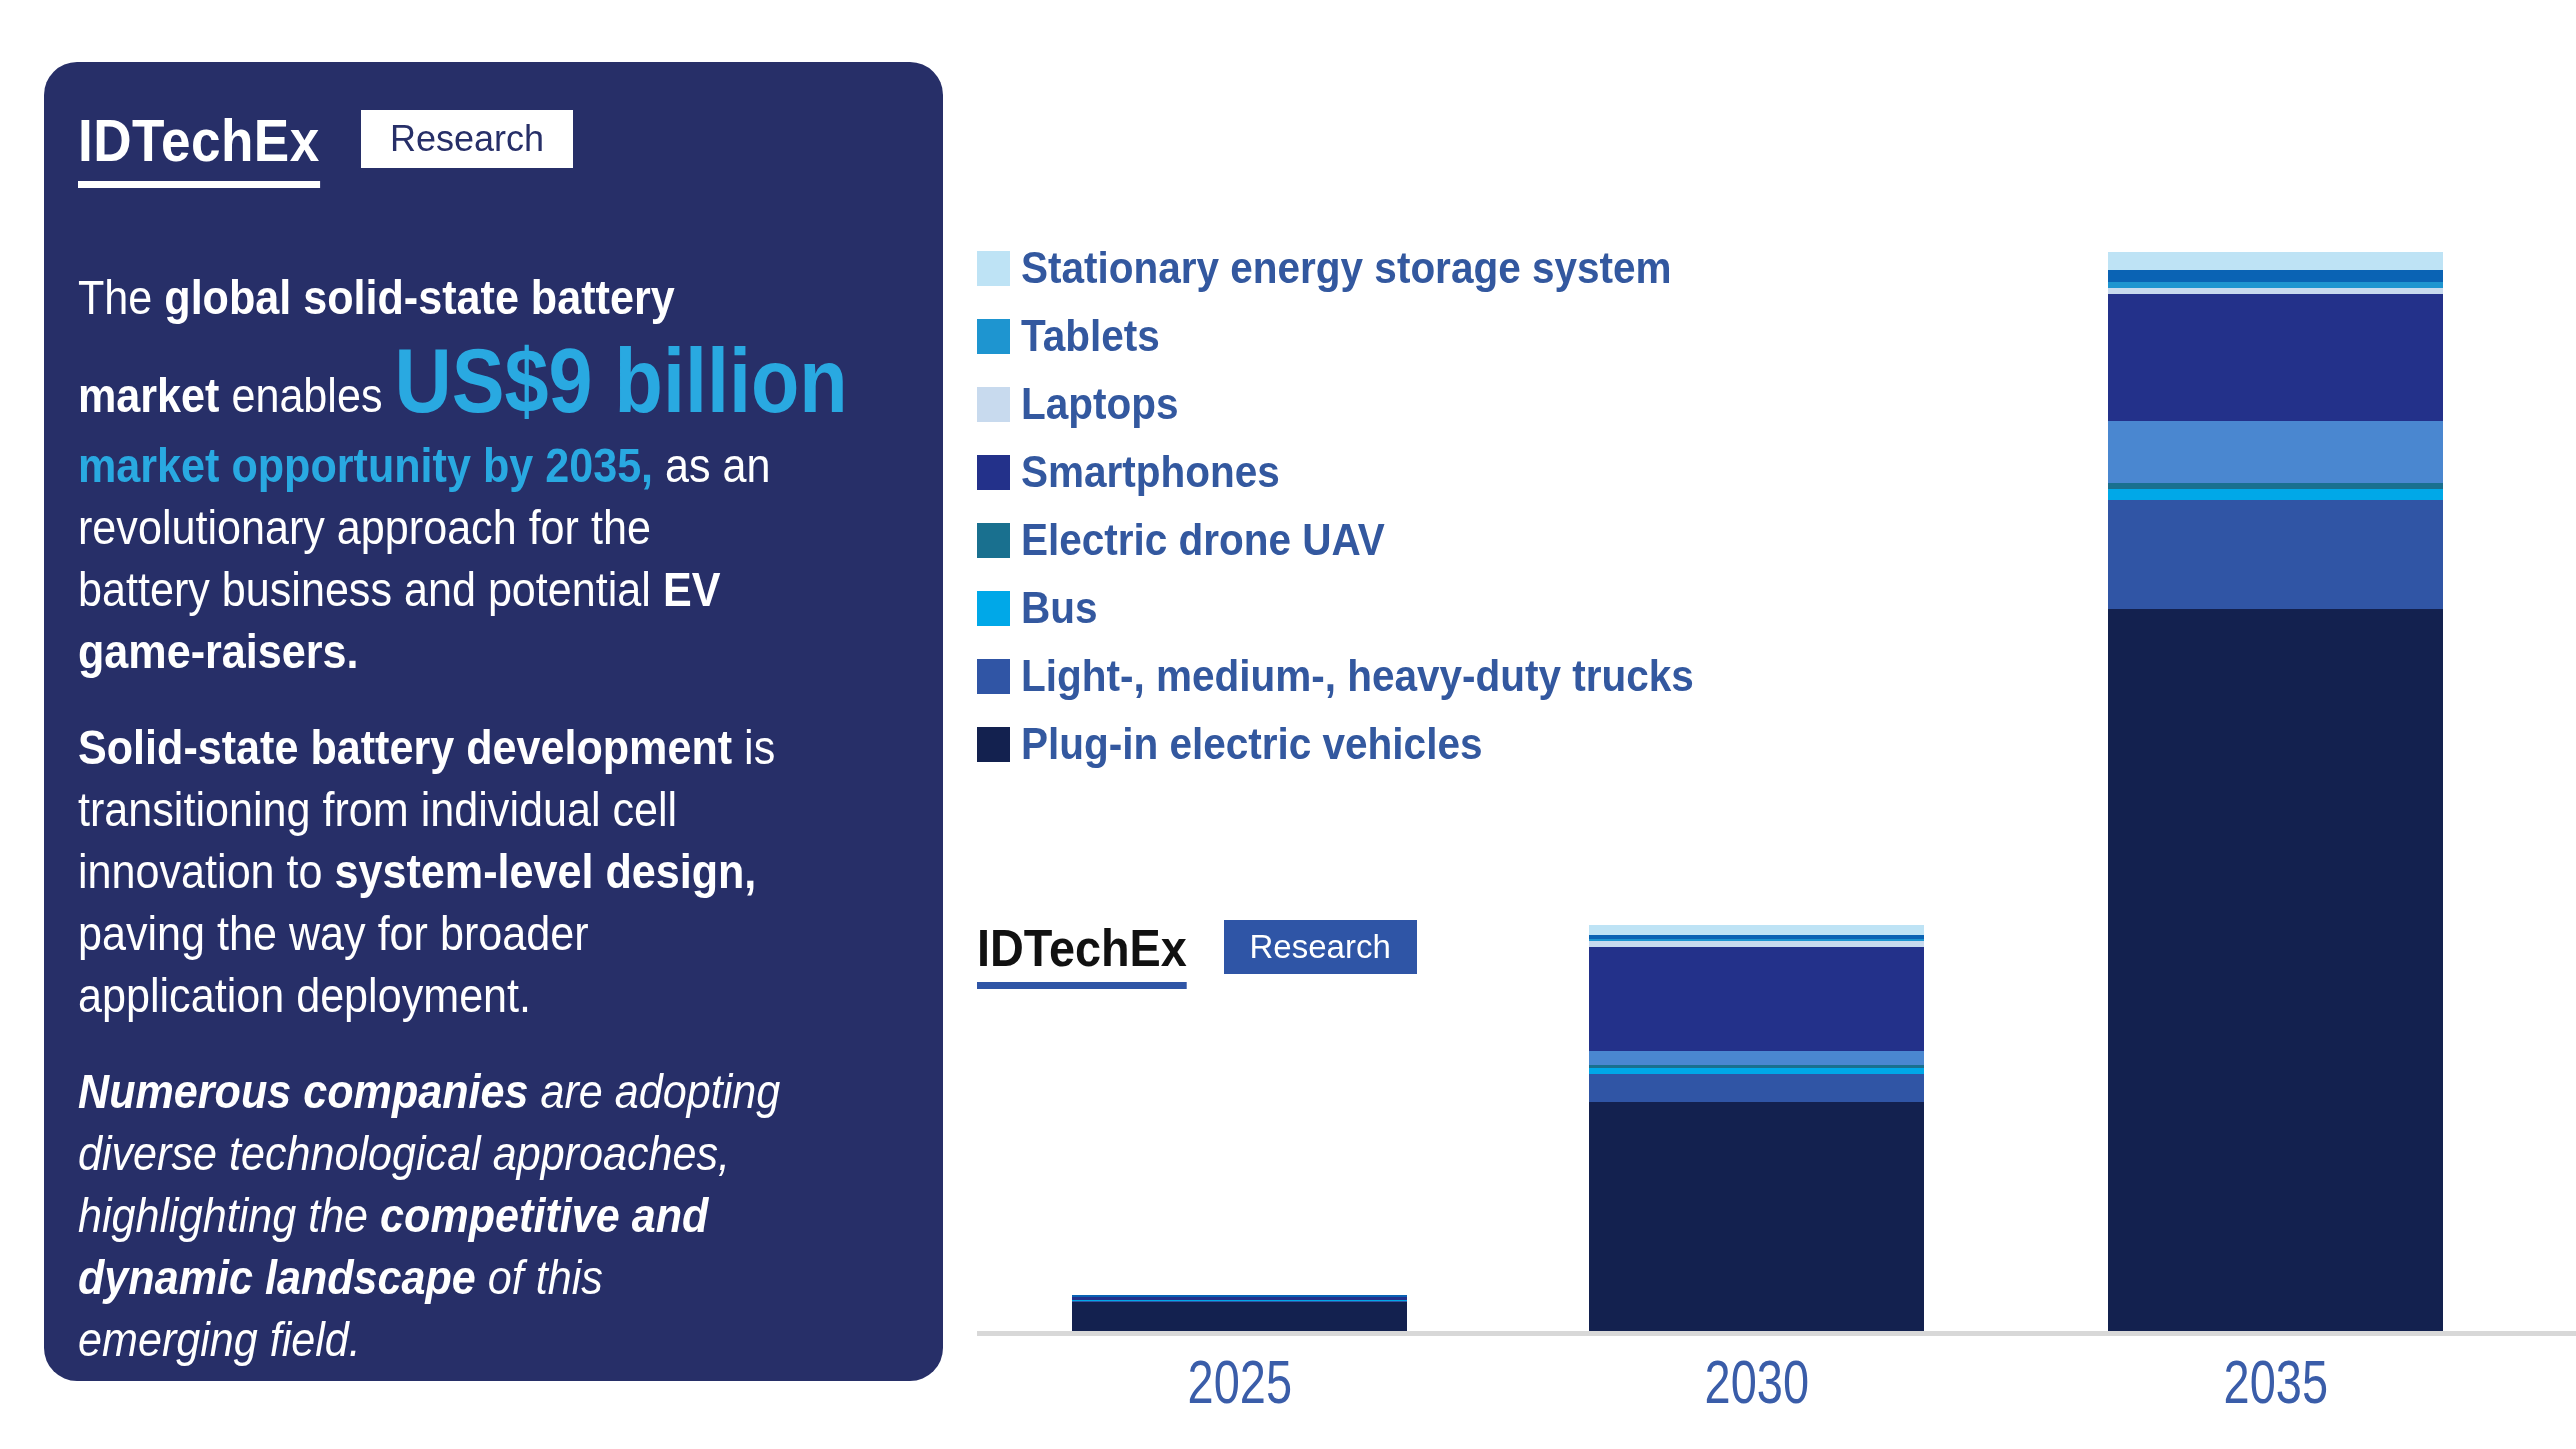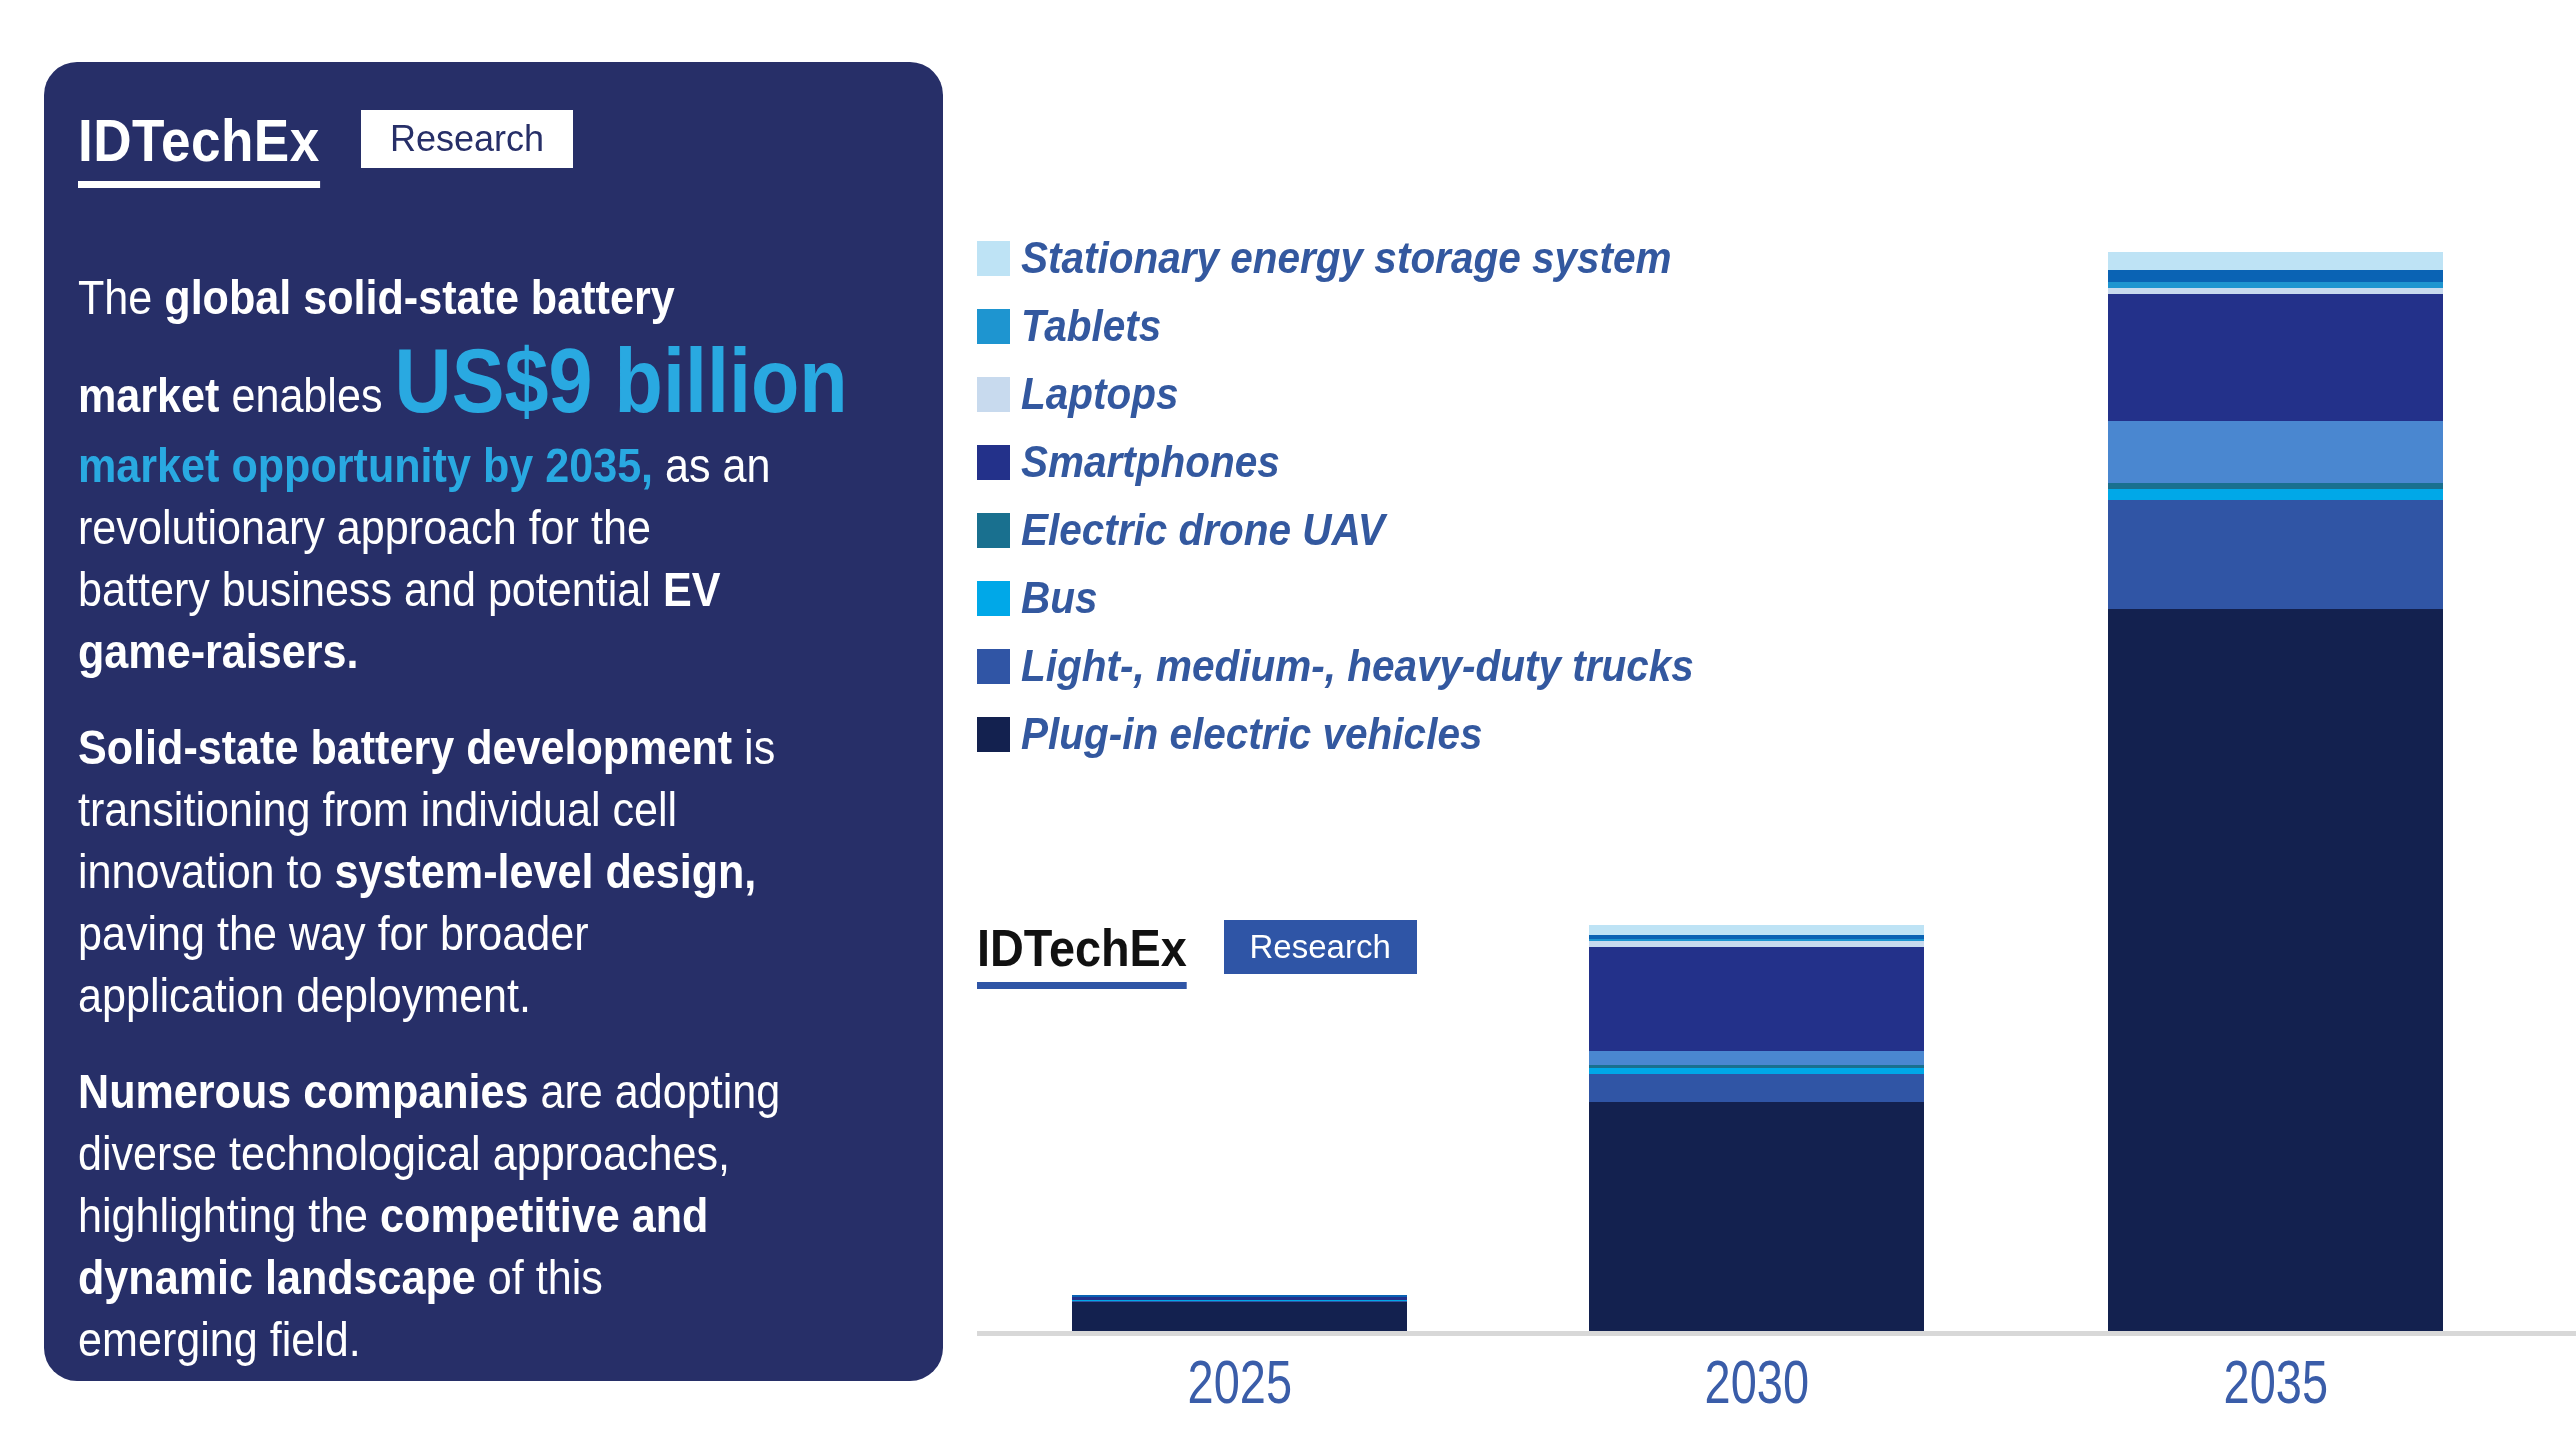--- a/index.html
+++ b/index.html
@@ -12,34 +12,34 @@
     padding:47px 57px 41px 34px;color:#ffffff;}
   .card-logo{display:flex;align-items:flex-start;margin-bottom:46px;height:111px;}
   .card .brand{font-size:59px;font-weight:700;color:#ffffff;letter-spacing:0.5px;
     display:inline-block;transform:scaleX(0.90);transform-origin:left top;white-space:nowrap;
     border-bottom:7.7px solid #ffffff;padding-bottom:7.2px;line-height:1.1;}
   .card .research-box{background:#ffffff;color:#272F68;font-size:36px;font-weight:400;
     height:58px;display:flex;align-items:center;padding:0 29px;margin-left:14.4px;margin-top:1px;}
   .ln{white-space:nowrap;transform:scaleX(0.88);transform-origin:left top;
     font-size:49px;line-height:62px;font-weight:400;}
   .para{margin:0 0 34px 0;}
-  .para:last-child{margin-bottom:12px;}
+  .para:last-child{margin-bottom:12px;font-style:italic;}
   .seg-n{font-weight:400;color:#ffffff;}
   .seg-b{font-weight:700;color:#ffffff;}
   .seg-a{font-weight:700;color:#29A9E1;}
   .seg-A{font-weight:700;color:#29A9E1;font-size:90px;line-height:106px;}
 
   
   .chart-title{position:absolute;left:958px;top:56px;width:1597px;text-align:center;
     color:#3A5DA9;font-weight:700;}
   .chart-title .t-line{font-size:78px;line-height:80px;transform:scaleX(0.80);
     transform-origin:center top;white-space:nowrap;}
 
   
-  .legend{position:absolute;left:977px;top:224px;font-style:italic;}
+  .legend{position:absolute;left:977px;top:234px;}
   .legend-row{display:flex;align-items:center;height:68px;}
   .legend-swatch{width:33px;height:35px;flex:0 0 33px;}
   .legend-label{margin-left:11.3px;font-size:45px;font-weight:700;color:#33589F;
     white-space:nowrap;transform:scaleX(0.90);transform-origin:left center;}
 
   
   .chart-logo{position:absolute;left:977px;top:920px;display:flex;align-items:flex-start;}
   .chart-logo .brand{font-size:52px;font-weight:700;color:#111111;display:inline-block;
     transform:scaleX(0.90);transform-origin:left top;white-space:nowrap;
     border-bottom:7.7px solid #2F55A6;padding-bottom:6.2px;line-height:1.08;}

